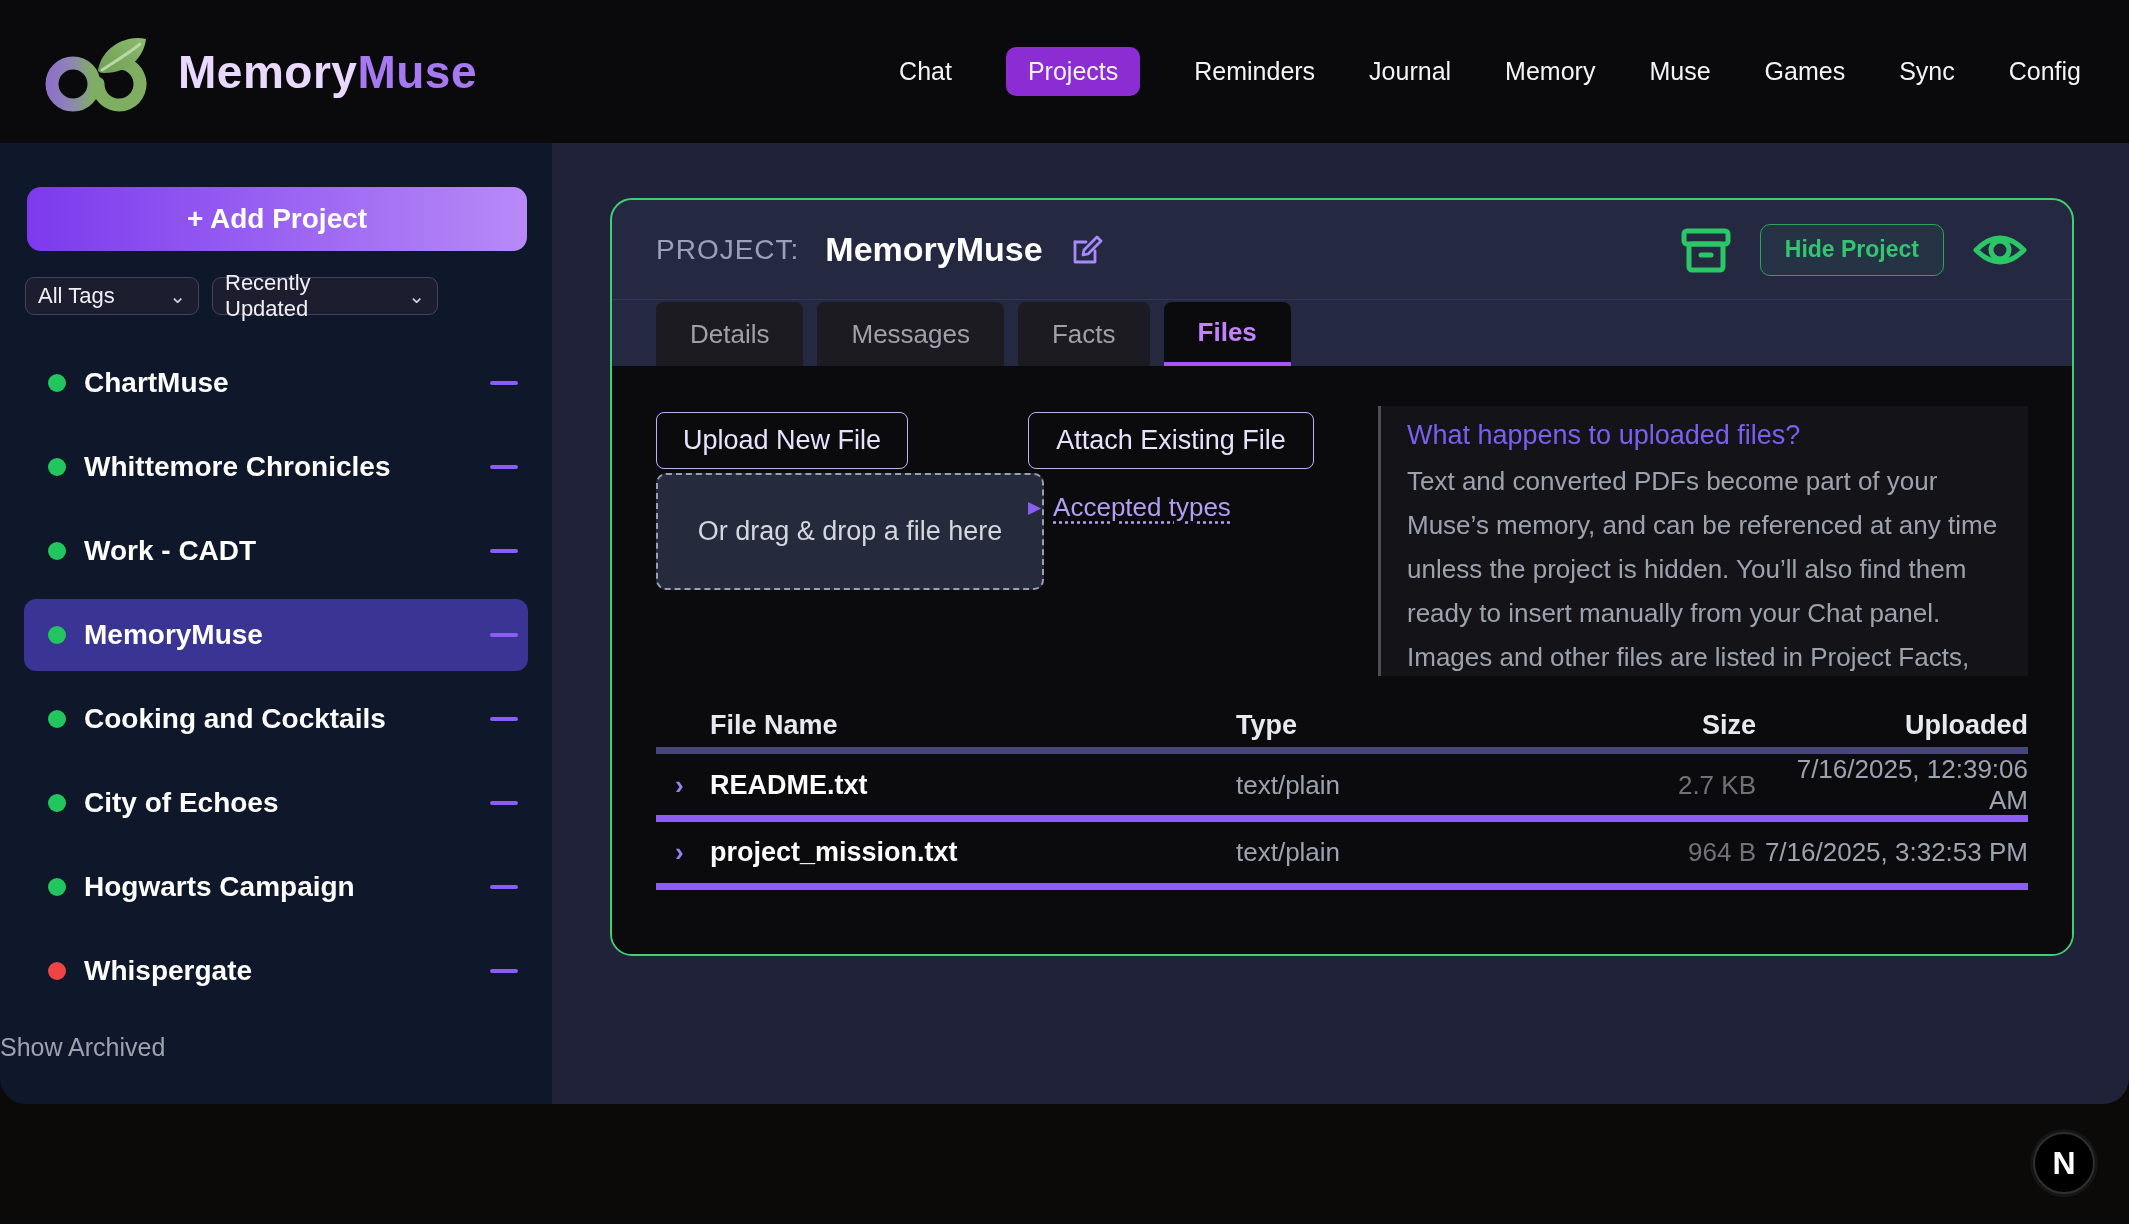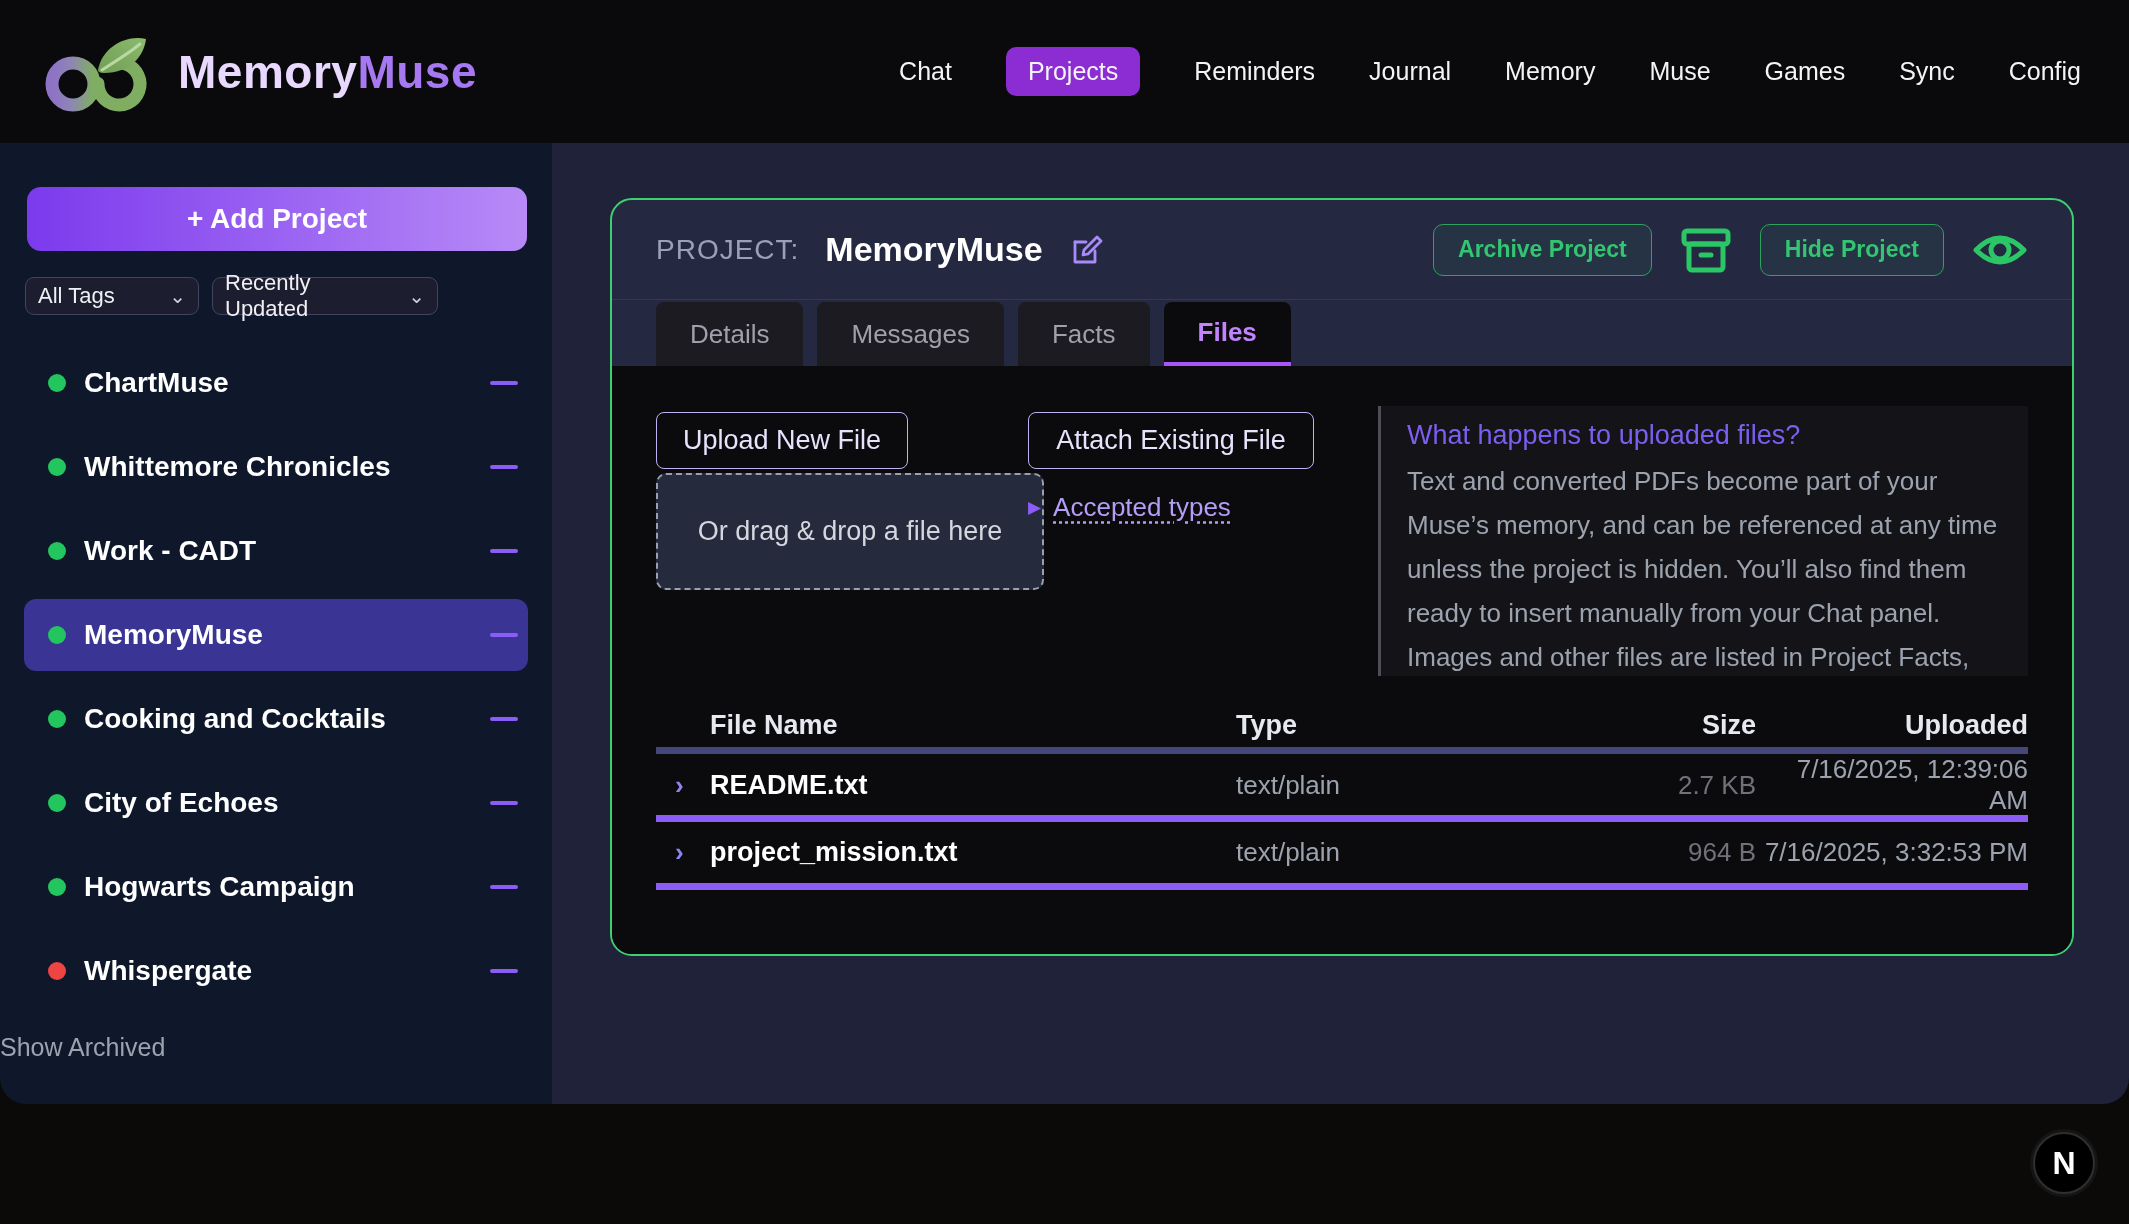--- a/index.html
+++ b/index.html
@@ -216,21 +216,20 @@
           <span class="plabel">PROJECT:</span>
           <span class="pname2">MemoryMuse</span>
           <span class="edit-ic icon-btn">
             <svg width="36" height="36" viewBox="0 0 36 36">
               <path d="M6 10 L6 30 L26 30 L26 19" fill="none" stroke="#a78bfa" stroke-width="2.8" stroke-linecap="round" stroke-linejoin="round"></path>
               <path d="M6 10 L17 10" fill="none" stroke="#a78bfa" stroke-width="2.8" stroke-linecap="round"></path>
               <path d="M28 5 L32 9 L19 22 L14 23 L15 18 Z" fill="none" stroke="#a78bfa" stroke-width="2.8" stroke-linejoin="round"></path>
             </svg>
           </span>
           <div class="hdr-actions">
-            <button class="green-btn">Archive Project</button>
             <span class="icon-btn">
               <svg width="52" height="50" viewBox="0 0 52 50">
                 <rect x="4" y="6" width="44" height="13" rx="3" fill="none" stroke="#2bc767" stroke-width="5"></rect>
                 <rect x="9" y="19" width="34" height="26" rx="3" fill="none" stroke="#2bc767" stroke-width="5"></rect>
                 <line x1="21" y1="30" x2="31" y2="30" stroke="#2bc767" stroke-width="5" stroke-linecap="round"></line>
               </svg>
             </span>
             <button class="green-btn">Hide Project</button>
             <span class="icon-btn">
               <svg width="56" height="52" viewBox="0 0 56 52">

